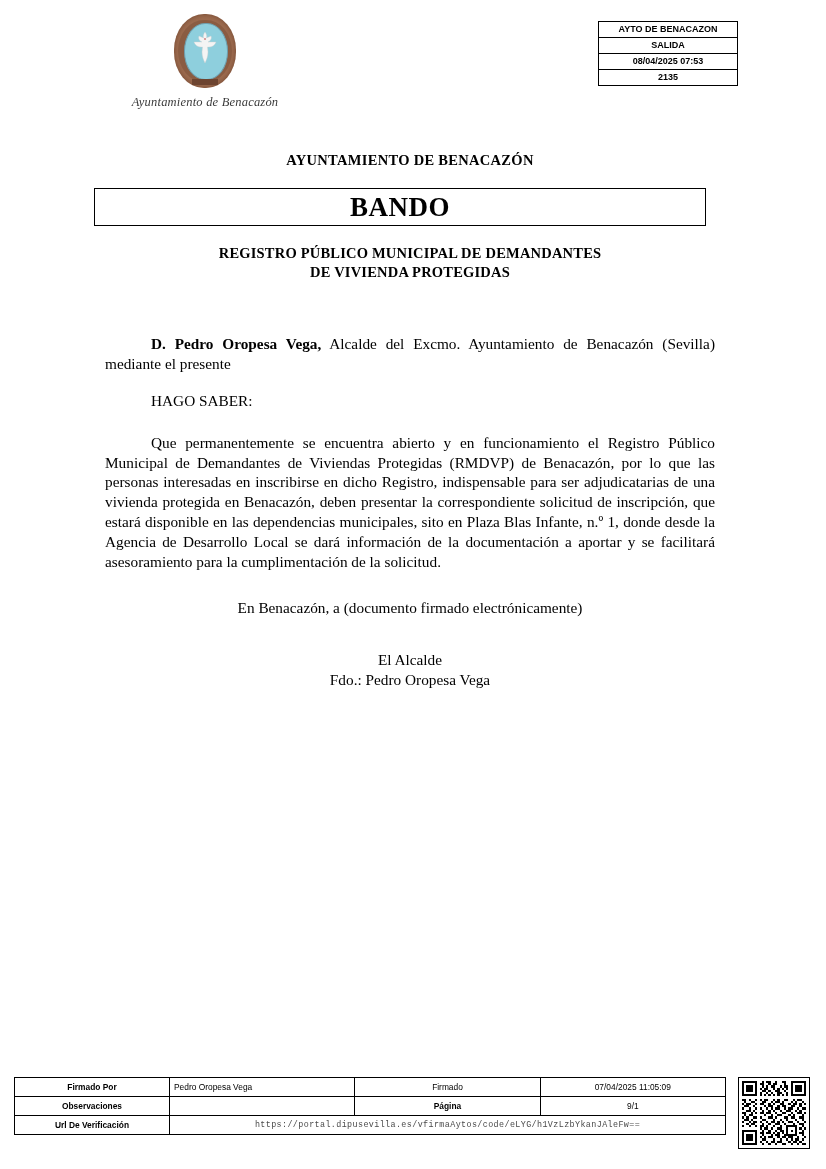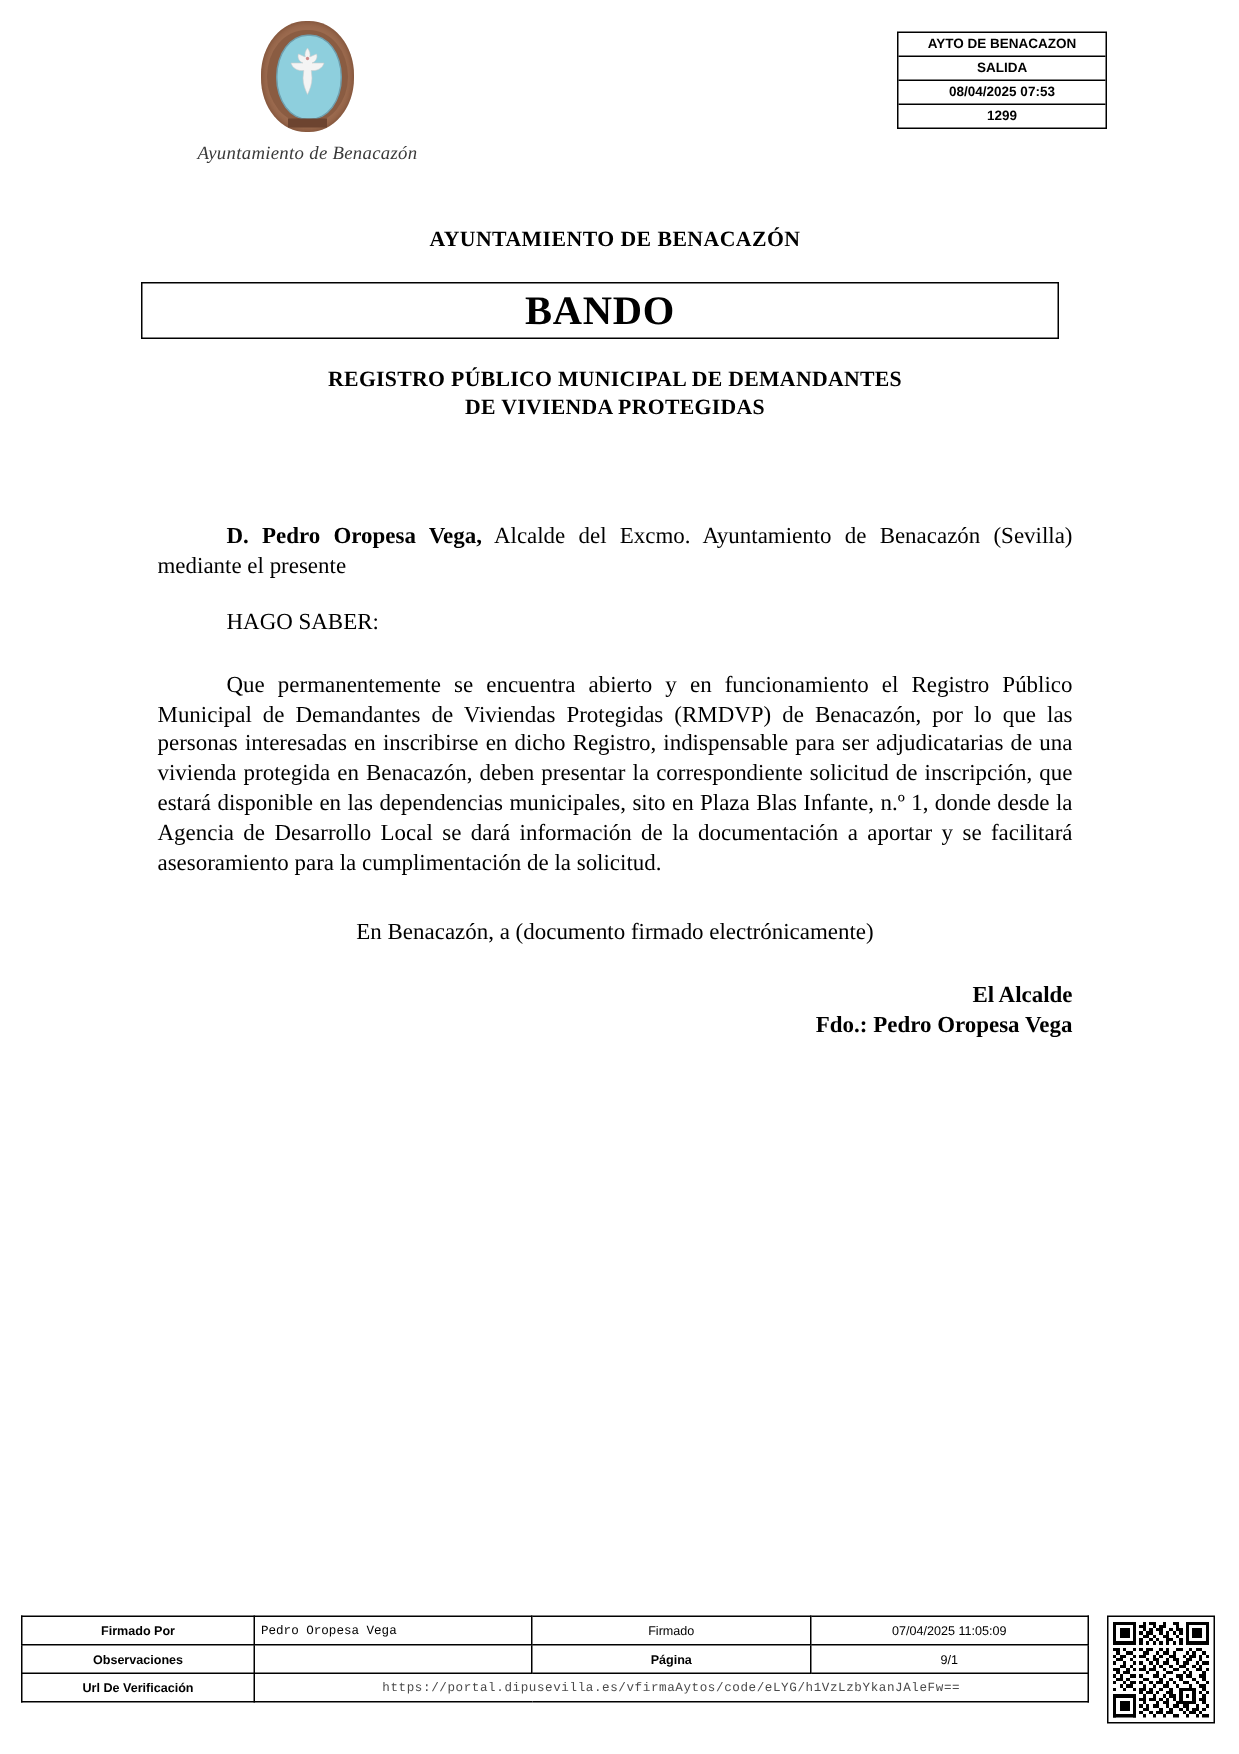--- a/index.html
+++ b/index.html
@@ -157,35 +157,34 @@
   
   .body-zone {
     position: absolute;
     left: 105px;
     top: 332px;
     width: 610px;
     font-size: 15.3px;
     line-height: 1.3;
   }
   p.doc {
-    margin: 16px 0 17px 0;
+    margin: 2px 0 17px 0;
     text-align: justify;
     text-indent: 46px;
   }
   .lead-name { font-weight: bold; }
   .hago { margin: 0 0 22px 0; text-indent: 46px; }
   .closing {
     margin: 26px 0 0 0;
     text-align: center;
   }
   .sign-block {
-    margin-top: 22px;
-    text-align: right;
+    margin-top: 32px;
+    text-align: center;
     line-height: 1.35;
-    font-weight: bold;
   }
 
   
   .footer {
     position: absolute;
     left: 14px;
     top: 1077px;
     width: 798px;
     display: flex;
     align-items: flex-start;
@@ -211,21 +210,21 @@
     text-align: center;
     width: 146px;
   }
   td.val-mono {
     font-family: "Liberation Mono", "DejaVu Sans Mono", monospace;
     font-size: 8px;
     text-align: center;
     color: #4a4a4a;
     letter-spacing: 0.4px;
   }
-  td.val-left { text-align: left; font-family: Liberation Mono, monospace; }
+  td.val-left { text-align: left; }
   td.val-ctr { text-align: center; }
   td.lbl-sm { width: 72px; }
   td.val-sm { width: 124px; }
   td.urlcell { height: 30px; }
   td.blank { background: #ffffff; }
 
   .qr-wrap {
     margin-left: 12px;
     width: 72px;
     height: 72px;
@@ -253,21 +252,21 @@
         </svg>
         <div class="crest-label"></div>
       </div>
       <div class="logo-caption">Ayuntamiento de Benacazón</div>
     </div>
 
     <div class="stamp">
       <div class="stamp-row">AYTO DE BENACAZON</div>
       <div class="stamp-row">SALIDA</div>
       <div class="stamp-row">08/04/2025 07:53</div>
-      <div class="stamp-row">1299</div>
+      <div class="stamp-row">2135</div>
     </div>
 
   </div>
 
   <div class="org-title">AYUNTAMIENTO DE BENACAZÓN</div>
 
   <div class="bando-box">
     <div class="bando-text">BANDO</div>
   </div>
 

